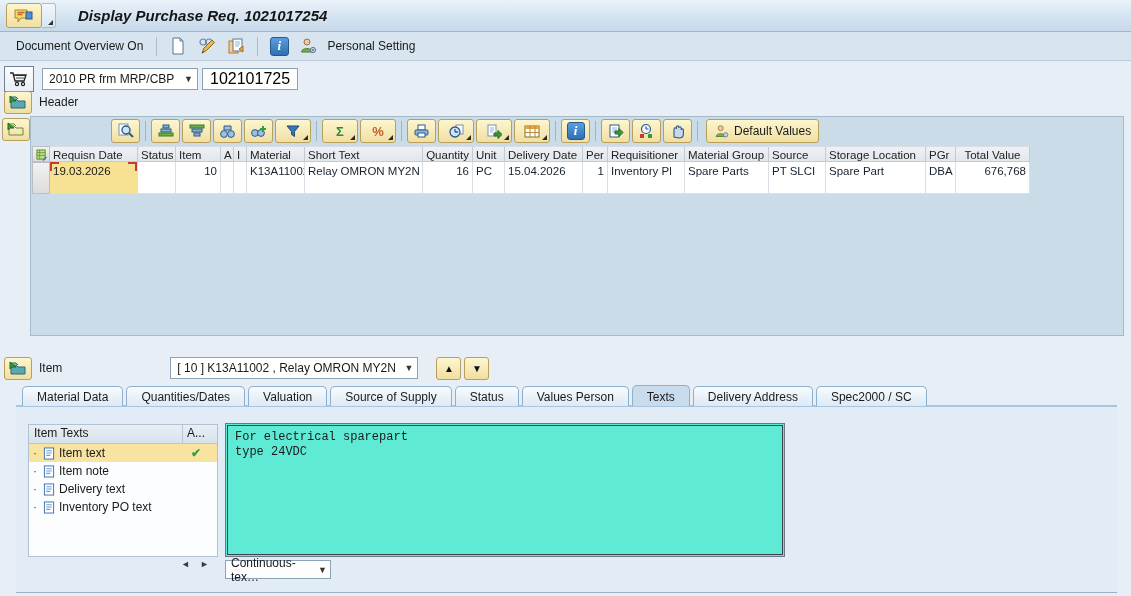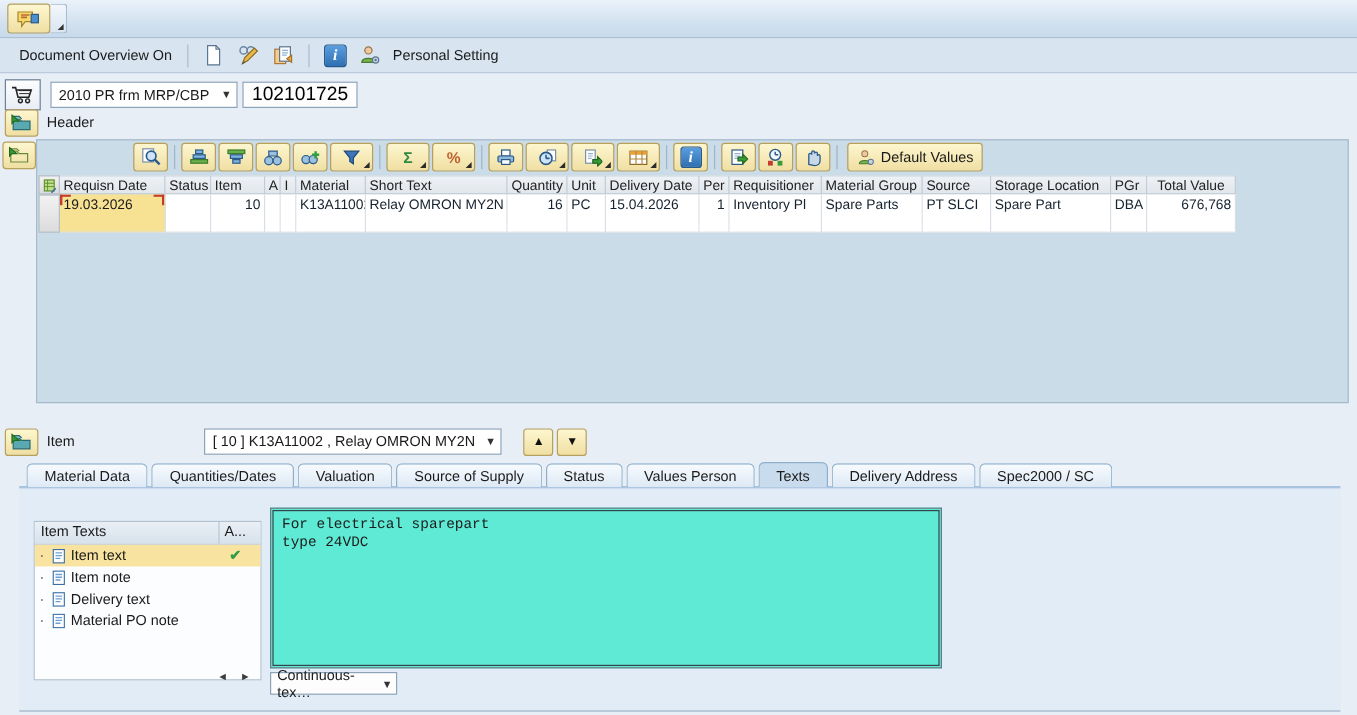--- a/index.html
+++ b/index.html
@@ -78,21 +78,21 @@
   
   .tabstrip{position:absolute;left:22px;top:385px;height:21px;display:flex;align-items:flex-end;z-index:3;}
   .tab{border:1px solid #8fb0cc;border-bottom:none;border-radius:5px 5px 0 0;background:linear-gradient(#f7fbfe,#dde9f5);
     padding:3px 14px 2px 14px;margin-right:3px;cursor:pointer;white-space:nowrap;font-size:12px;color:#1b1b1b;}
   .tab.active{background:#c9dcee;padding-top:4px;position:relative;z-index:4;}
   .tabline{position:absolute;left:16px;top:405px;width:1101px;height:2px;background:#a9c4de;z-index:2;}
 
   
   .panel{position:absolute;left:16px;top:407px;width:1101px;height:186px;background:#e2ecf7;
     border-bottom:1px solid #9db2c6;box-sizing:border-box;z-index:1;}
-  .itemtexts{position:absolute;left:12px;top:27px;width:190px;height:133px;background:#fbfdfe;border:1px solid #b3c2d0;box-sizing:border-box;}
+  .itemtexts{position:absolute;left:12px;top:17px;width:190px;height:133px;background:#fbfdfe;border:1px solid #b3c2d0;box-sizing:border-box;}
   .it-head{display:flex;height:18px;background:linear-gradient(#e9eff5,#d7e2ec);border-bottom:1px solid #b9c7d4;}
   .it-head .t1{flex:1;padding:1px 5px;border-right:1px solid #b9c7d4;}
   .it-head .t2{width:26px;padding:1px 4px;}
   .it-row{display:flex;align-items:center;height:18px;cursor:pointer;}
   .it-row .lbl-wrap{flex:1;display:flex;align-items:center;height:100%;padding-left:4px;gap:4px;}
   .it-row .acol{width:26px;text-align:left;padding-left:6px;height:100%;line-height:18px;}
   .it-row.sel .lbl-wrap,.it-row.sel .acol{background:#f8e4a0;}
   .bullet{color:#444;font-size:12px;width:6px;}
   .checkmark{color:#2f9e44;font-weight:bold;font-size:12px;}
   .scrollarrows{position:absolute;left:165px;top:152px;display:flex;gap:10px;color:#3c3c3c;font-size:9px;}
@@ -117,20 +117,21 @@
     <div class="tb-iconbtn">
       <span class="ico">
         <svg width="20" height="16" viewBox="0 0 20 16">
             <path d="M1,2 h12 v8 h-6 l-3,4 v-4 h-3 z" fill="#f6d96e" stroke="#a8842a"></path>
             <path d="M3.5,4.5 h7 M3.5,6.5 h5" stroke="#c06a2a" stroke-width="1.3"></path>
             <rect x="12" y="4" width="6" height="7" fill="#4f8fd0" stroke="#2a5a8a"></rect>
           </svg>
       </span>
     </div>
     <div class="tb-dd"></div>
+    <div class="title-text">Display Purchase Req. 1021017254</div>
   </div>
 
   <div class="apptoolbar">
     <span class="txtbtn">Document Overview On</span>
     <span class="vsep"></span>
     <span class="flatbtn">
       <svg width="16" height="18" viewBox="0 0 16 18">
           <path d="M3,1 h7 l3,3 v13 h-10 z" fill="#fff" stroke="#5a7690"></path>
           <path d="M10,1 v3 h3" fill="none" stroke="#5a7690"></path>
         </svg>
@@ -450,21 +451,21 @@
       </div>
       <div class="it-row">
         <span class="lbl-wrap">
           <span class="bullet">·</span>
           <span class="ico">
             <svg width="12" height="13" viewBox="0 0 13 14">
                 <rect x="1.5" y="1" width="10" height="12" fill="#fff" stroke="#3a6ea5"></rect>
                 <path d="M3.5,4 h6 M3.5,6.5 h6 M3.5,9 h4.5" stroke="#6a9fd8" stroke-width="1.2"></path>
               </svg>
           </span>
-          <span>Material PO note</span>
+          <span>Inventory PO text</span>
         </span>
         <span class="acol"></span>
       </div>
     </div>
 
     <div class="scrollarrows">
       <span>◄</span>
       <span>►</span>
     </div>
 

